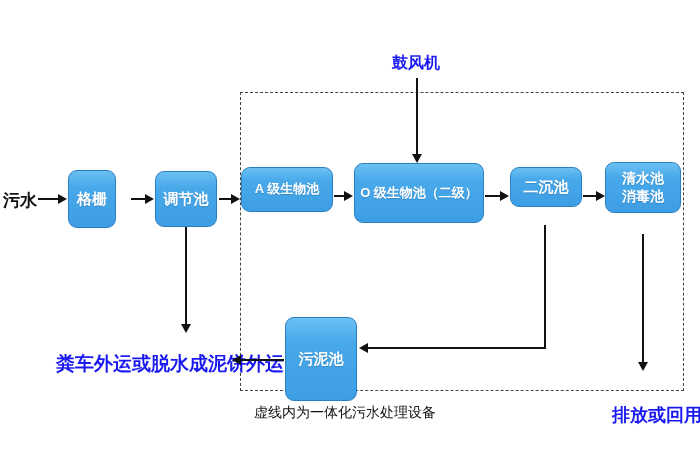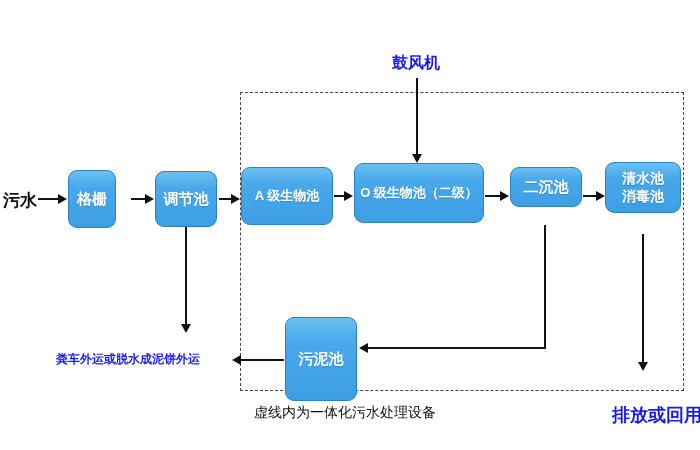--- a/index.html
+++ b/index.html
@@ -32,31 +32,31 @@
 </style>
 </head>
 <body>
 
 <div class="canvas">
 
   <div class="dashed-box"></div>
 
   <div class="lbl black" style="left:3px;top:189px;font-size:17px;">污水</div>
   <div class="lbl blue" style="left:392px;top:53px;font-size:16px;">鼓风机</div>
-  <div class="lbl blue" style="left:56px;top:351px;font-size:12px;">粪车外运或脱水成泥饼外运</div>
+  <div class="lbl blue" style="left:56px;top:351px;font-size:19px;">粪车外运或脱水成泥饼外运</div>
   <div class="caption" style="left:254px;top:404px;font-size:14px;">虚线内为一体化污水处理设备</div>
   <div class="lbl blue" style="left:612px;top:403px;font-size:18px;">排放或回用</div>
 
   <div class="node" style="left:68px;top:170px;width:48px;height:58px;font-size:15px;">
     <span>格栅</span>
   </div>
   <div class="node" style="left:155px;top:171px;width:62px;height:56px;font-size:15px;">
     <span>调节池</span>
   </div>
-  <div class="node" style="left:241px;top:167px;width:92px;height:58px;font-size:13px;">
+  <div class="node" style="left:241px;top:167px;width:92px;height:45px;font-size:13px;">
     <span>A 级生物池</span>
   </div>
   <div class="node" style="left:354px;top:163px;width:130px;height:60px;font-size:13px;">
     <span>O 级生物池（二级）</span>
   </div>
   <div class="node" style="left:510px;top:167px;width:72px;height:40px;font-size:15px;">
     <span>二沉池</span>
   </div>
   <div class="node" style="left:605px;top:162px;width:76px;height:51px;font-size:14px;">
     <span>清水池</span>

